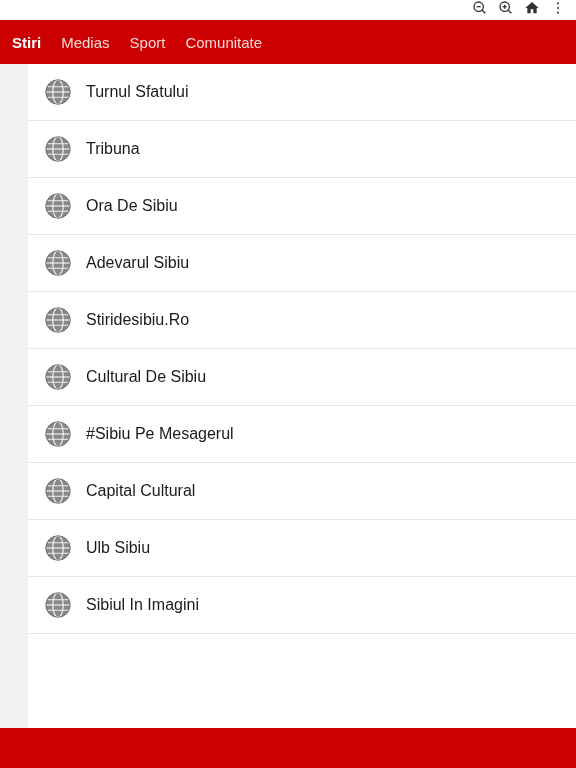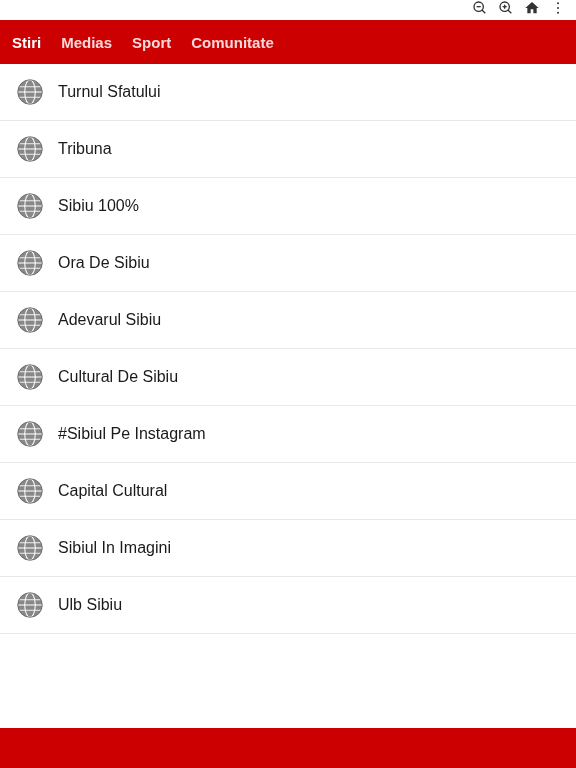--- a/index.html
+++ b/index.html
@@ -38,37 +38,38 @@
       height: 44px;
       display: flex;
       align-items: center;
       padding: 0 12px;
       gap: 20px;
     }
 
     .nav-item {
       color: #fff;
       font-size: 15px;
-      font-weight: 700;
+      font-weight: 400;
       cursor: pointer;
       padding: 4px 0;
       opacity: 0.85;
       text-decoration: none;
     }
 
     .nav-item.active {
       font-weight: 700;
       opacity: 1;
     }
 
     
     .list-container {
       background: #fff;
       overflow-y: auto;
       height: calc(768px - 20px - 44px - 40px);
+      margin-left: 28px;
     }
 
     .list-item {
       display: flex;
       align-items: center;
       padding: 14px 16px;
       border-bottom: 1px solid #e8e8e8;
       cursor: pointer;
       background: #fff;
     }
@@ -165,31 +166,20 @@
     </div>
     <div class="list-item">
       <svg class="globe-icon" viewBox="0 0 32 32">
       <circle cx="16" cy="16" r="14" fill="#888"></circle>
       <ellipse cx="16" cy="16" rx="6" ry="14" fill="none" stroke="#fff" stroke-width="1.2"></ellipse>
       <line x1="2" y1="16" x2="30" y2="16" stroke="#fff" stroke-width="1.2"></line>
       <line x1="4" y1="10" x2="28" y2="10" stroke="#fff" stroke-width="1"></line>
       <line x1="4" y1="22" x2="28" y2="22" stroke="#fff" stroke-width="1"></line>
       <circle cx="16" cy="16" r="14" fill="none" stroke="#666" stroke-width="1"></circle>
     </svg>
-      <span class="list-item-label">Sibiu 100%</span>
-    </div>
-    <div class="list-item">
-      <svg class="globe-icon" viewBox="0 0 32 32">
-      <circle cx="16" cy="16" r="14" fill="#888"></circle>
-      <ellipse cx="16" cy="16" rx="6" ry="14" fill="none" stroke="#fff" stroke-width="1.2"></ellipse>
-      <line x1="2" y1="16" x2="30" y2="16" stroke="#fff" stroke-width="1.2"></line>
-      <line x1="4" y1="10" x2="28" y2="10" stroke="#fff" stroke-width="1"></line>
-      <line x1="4" y1="22" x2="28" y2="22" stroke="#fff" stroke-width="1"></line>
-      <circle cx="16" cy="16" r="14" fill="none" stroke="#666" stroke-width="1"></circle>
-    </svg>
       <span class="list-item-label">Ora De Sibiu</span>
     </div>
     <div class="list-item">
       <svg class="globe-icon" viewBox="0 0 32 32">
       <circle cx="16" cy="16" r="14" fill="#888"></circle>
       <ellipse cx="16" cy="16" rx="6" ry="14" fill="none" stroke="#fff" stroke-width="1.2"></ellipse>
       <line x1="2" y1="16" x2="30" y2="16" stroke="#fff" stroke-width="1.2"></line>
       <line x1="4" y1="10" x2="28" y2="10" stroke="#fff" stroke-width="1"></line>
       <line x1="4" y1="22" x2="28" y2="22" stroke="#fff" stroke-width="1"></line>
       <circle cx="16" cy="16" r="14" fill="none" stroke="#666" stroke-width="1"></circle>
@@ -198,32 +188,43 @@
     </div>
     <div class="list-item">
       <svg class="globe-icon" viewBox="0 0 32 32">
       <circle cx="16" cy="16" r="14" fill="#888"></circle>
       <ellipse cx="16" cy="16" rx="6" ry="14" fill="none" stroke="#fff" stroke-width="1.2"></ellipse>
       <line x1="2" y1="16" x2="30" y2="16" stroke="#fff" stroke-width="1.2"></line>
       <line x1="4" y1="10" x2="28" y2="10" stroke="#fff" stroke-width="1"></line>
       <line x1="4" y1="22" x2="28" y2="22" stroke="#fff" stroke-width="1"></line>
       <circle cx="16" cy="16" r="14" fill="none" stroke="#666" stroke-width="1"></circle>
     </svg>
+      <span class="list-item-label">Stiridesibiu.Ro</span>
+    </div>
+    <div class="list-item">
+      <svg class="globe-icon" viewBox="0 0 32 32">
+      <circle cx="16" cy="16" r="14" fill="#888"></circle>
+      <ellipse cx="16" cy="16" rx="6" ry="14" fill="none" stroke="#fff" stroke-width="1.2"></ellipse>
+      <line x1="2" y1="16" x2="30" y2="16" stroke="#fff" stroke-width="1.2"></line>
+      <line x1="4" y1="10" x2="28" y2="10" stroke="#fff" stroke-width="1"></line>
+      <line x1="4" y1="22" x2="28" y2="22" stroke="#fff" stroke-width="1"></line>
+      <circle cx="16" cy="16" r="14" fill="none" stroke="#666" stroke-width="1"></circle>
+    </svg>
       <span class="list-item-label">Cultural De Sibiu</span>
     </div>
     <div class="list-item">
       <svg class="globe-icon" viewBox="0 0 32 32">
       <circle cx="16" cy="16" r="14" fill="#888"></circle>
       <ellipse cx="16" cy="16" rx="6" ry="14" fill="none" stroke="#fff" stroke-width="1.2"></ellipse>
       <line x1="2" y1="16" x2="30" y2="16" stroke="#fff" stroke-width="1.2"></line>
       <line x1="4" y1="10" x2="28" y2="10" stroke="#fff" stroke-width="1"></line>
       <line x1="4" y1="22" x2="28" y2="22" stroke="#fff" stroke-width="1"></line>
       <circle cx="16" cy="16" r="14" fill="none" stroke="#666" stroke-width="1"></circle>
     </svg>
-      <span class="list-item-label">#Sibiul Pe Instagram</span>
+      <span class="list-item-label">#Sibiu Pe Mesagerul</span>
     </div>
     <div class="list-item">
       <svg class="globe-icon" viewBox="0 0 32 32">
       <circle cx="16" cy="16" r="14" fill="#888"></circle>
       <ellipse cx="16" cy="16" rx="6" ry="14" fill="none" stroke="#fff" stroke-width="1.2"></ellipse>
       <line x1="2" y1="16" x2="30" y2="16" stroke="#fff" stroke-width="1.2"></line>
       <line x1="4" y1="10" x2="28" y2="10" stroke="#fff" stroke-width="1"></line>
       <line x1="4" y1="22" x2="28" y2="22" stroke="#fff" stroke-width="1"></line>
       <circle cx="16" cy="16" r="14" fill="none" stroke="#666" stroke-width="1"></circle>
     </svg>
@@ -231,28 +232,28 @@
     </div>
     <div class="list-item">
       <svg class="globe-icon" viewBox="0 0 32 32">
       <circle cx="16" cy="16" r="14" fill="#888"></circle>
       <ellipse cx="16" cy="16" rx="6" ry="14" fill="none" stroke="#fff" stroke-width="1.2"></ellipse>
       <line x1="2" y1="16" x2="30" y2="16" stroke="#fff" stroke-width="1.2"></line>
       <line x1="4" y1="10" x2="28" y2="10" stroke="#fff" stroke-width="1"></line>
       <line x1="4" y1="22" x2="28" y2="22" stroke="#fff" stroke-width="1"></line>
       <circle cx="16" cy="16" r="14" fill="none" stroke="#666" stroke-width="1"></circle>
     </svg>
+      <span class="list-item-label">Ulb Sibiu</span>
+    </div>
+    <div class="list-item">
+      <svg class="globe-icon" viewBox="0 0 32 32">
+      <circle cx="16" cy="16" r="14" fill="#888"></circle>
+      <ellipse cx="16" cy="16" rx="6" ry="14" fill="none" stroke="#fff" stroke-width="1.2"></ellipse>
+      <line x1="2" y1="16" x2="30" y2="16" stroke="#fff" stroke-width="1.2"></line>
+      <line x1="4" y1="10" x2="28" y2="10" stroke="#fff" stroke-width="1"></line>
+      <line x1="4" y1="22" x2="28" y2="22" stroke="#fff" stroke-width="1"></line>
+      <circle cx="16" cy="16" r="14" fill="none" stroke="#666" stroke-width="1"></circle>
+    </svg>
       <span class="list-item-label">Sibiul In Imagini</span>
     </div>
-    <div class="list-item">
-      <svg class="globe-icon" viewBox="0 0 32 32">
-      <circle cx="16" cy="16" r="14" fill="#888"></circle>
-      <ellipse cx="16" cy="16" rx="6" ry="14" fill="none" stroke="#fff" stroke-width="1.2"></ellipse>
-      <line x1="2" y1="16" x2="30" y2="16" stroke="#fff" stroke-width="1.2"></line>
-      <line x1="4" y1="10" x2="28" y2="10" stroke="#fff" stroke-width="1"></line>
-      <line x1="4" y1="22" x2="28" y2="22" stroke="#fff" stroke-width="1"></line>
-      <circle cx="16" cy="16" r="14" fill="none" stroke="#666" stroke-width="1"></circle>
-    </svg>
-      <span class="list-item-label">Ulb Sibiu</span>
-    </div>
   </div>
 
 <div class="bottom-bar"></div>
 
 </body></html>

